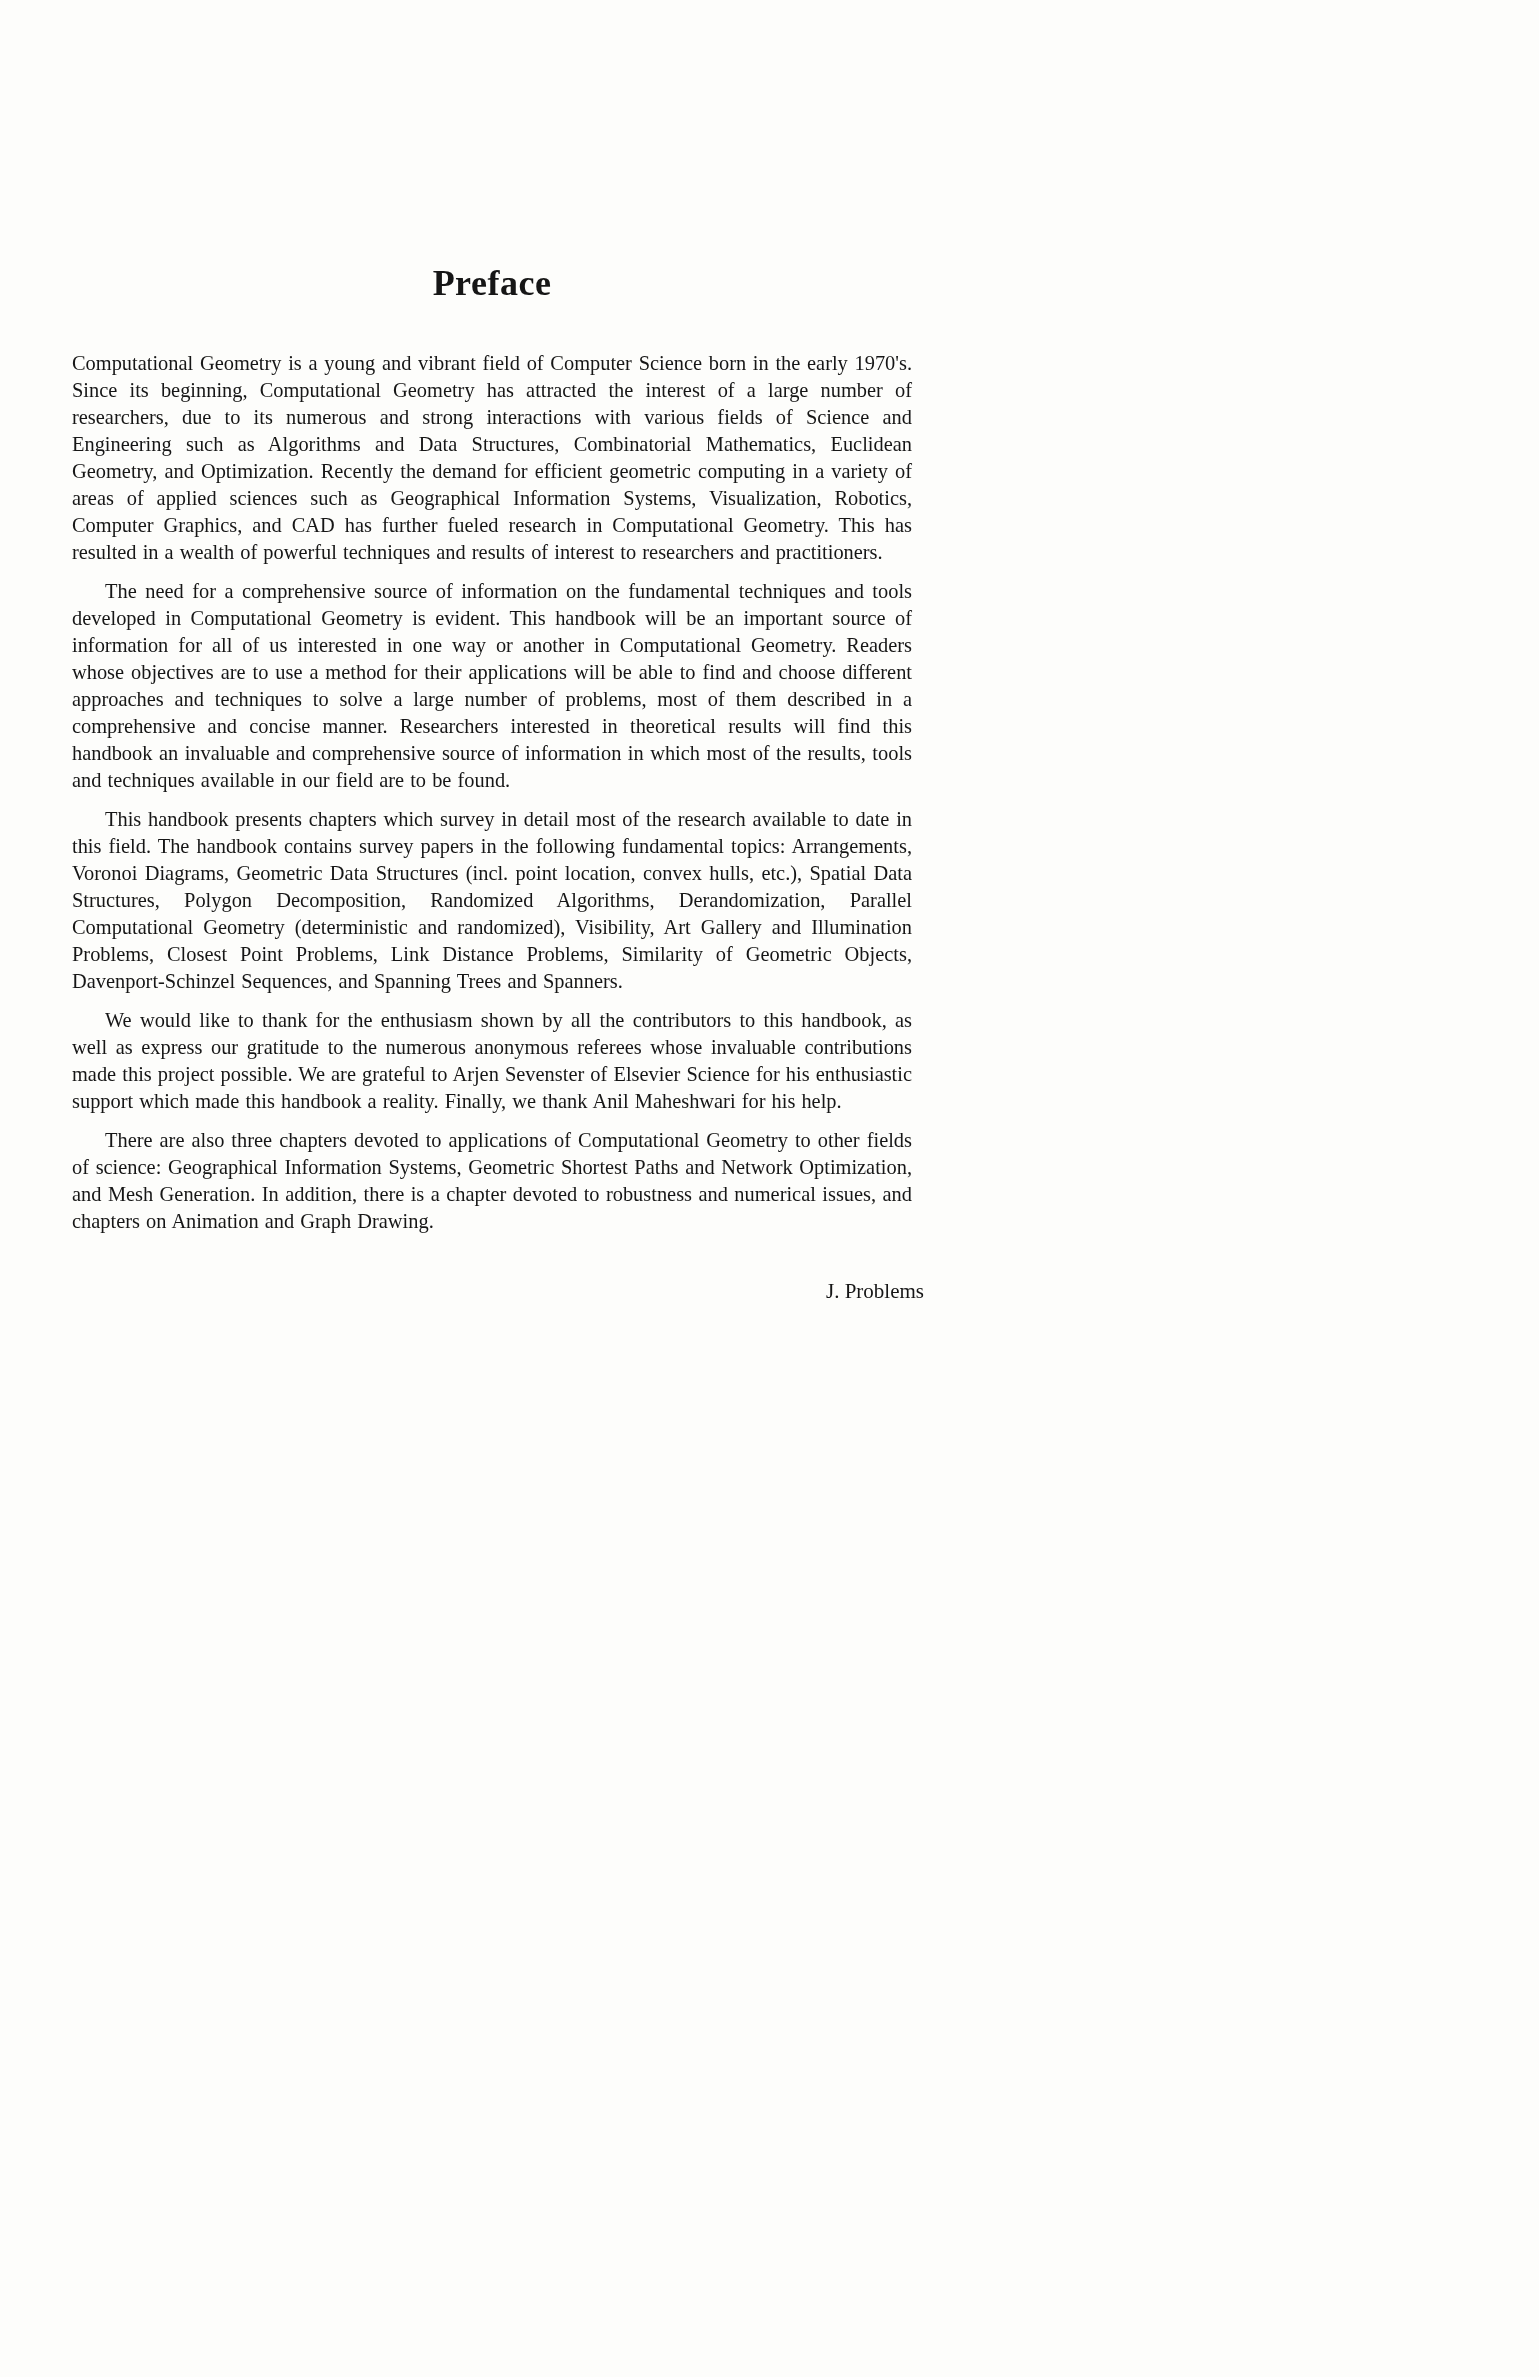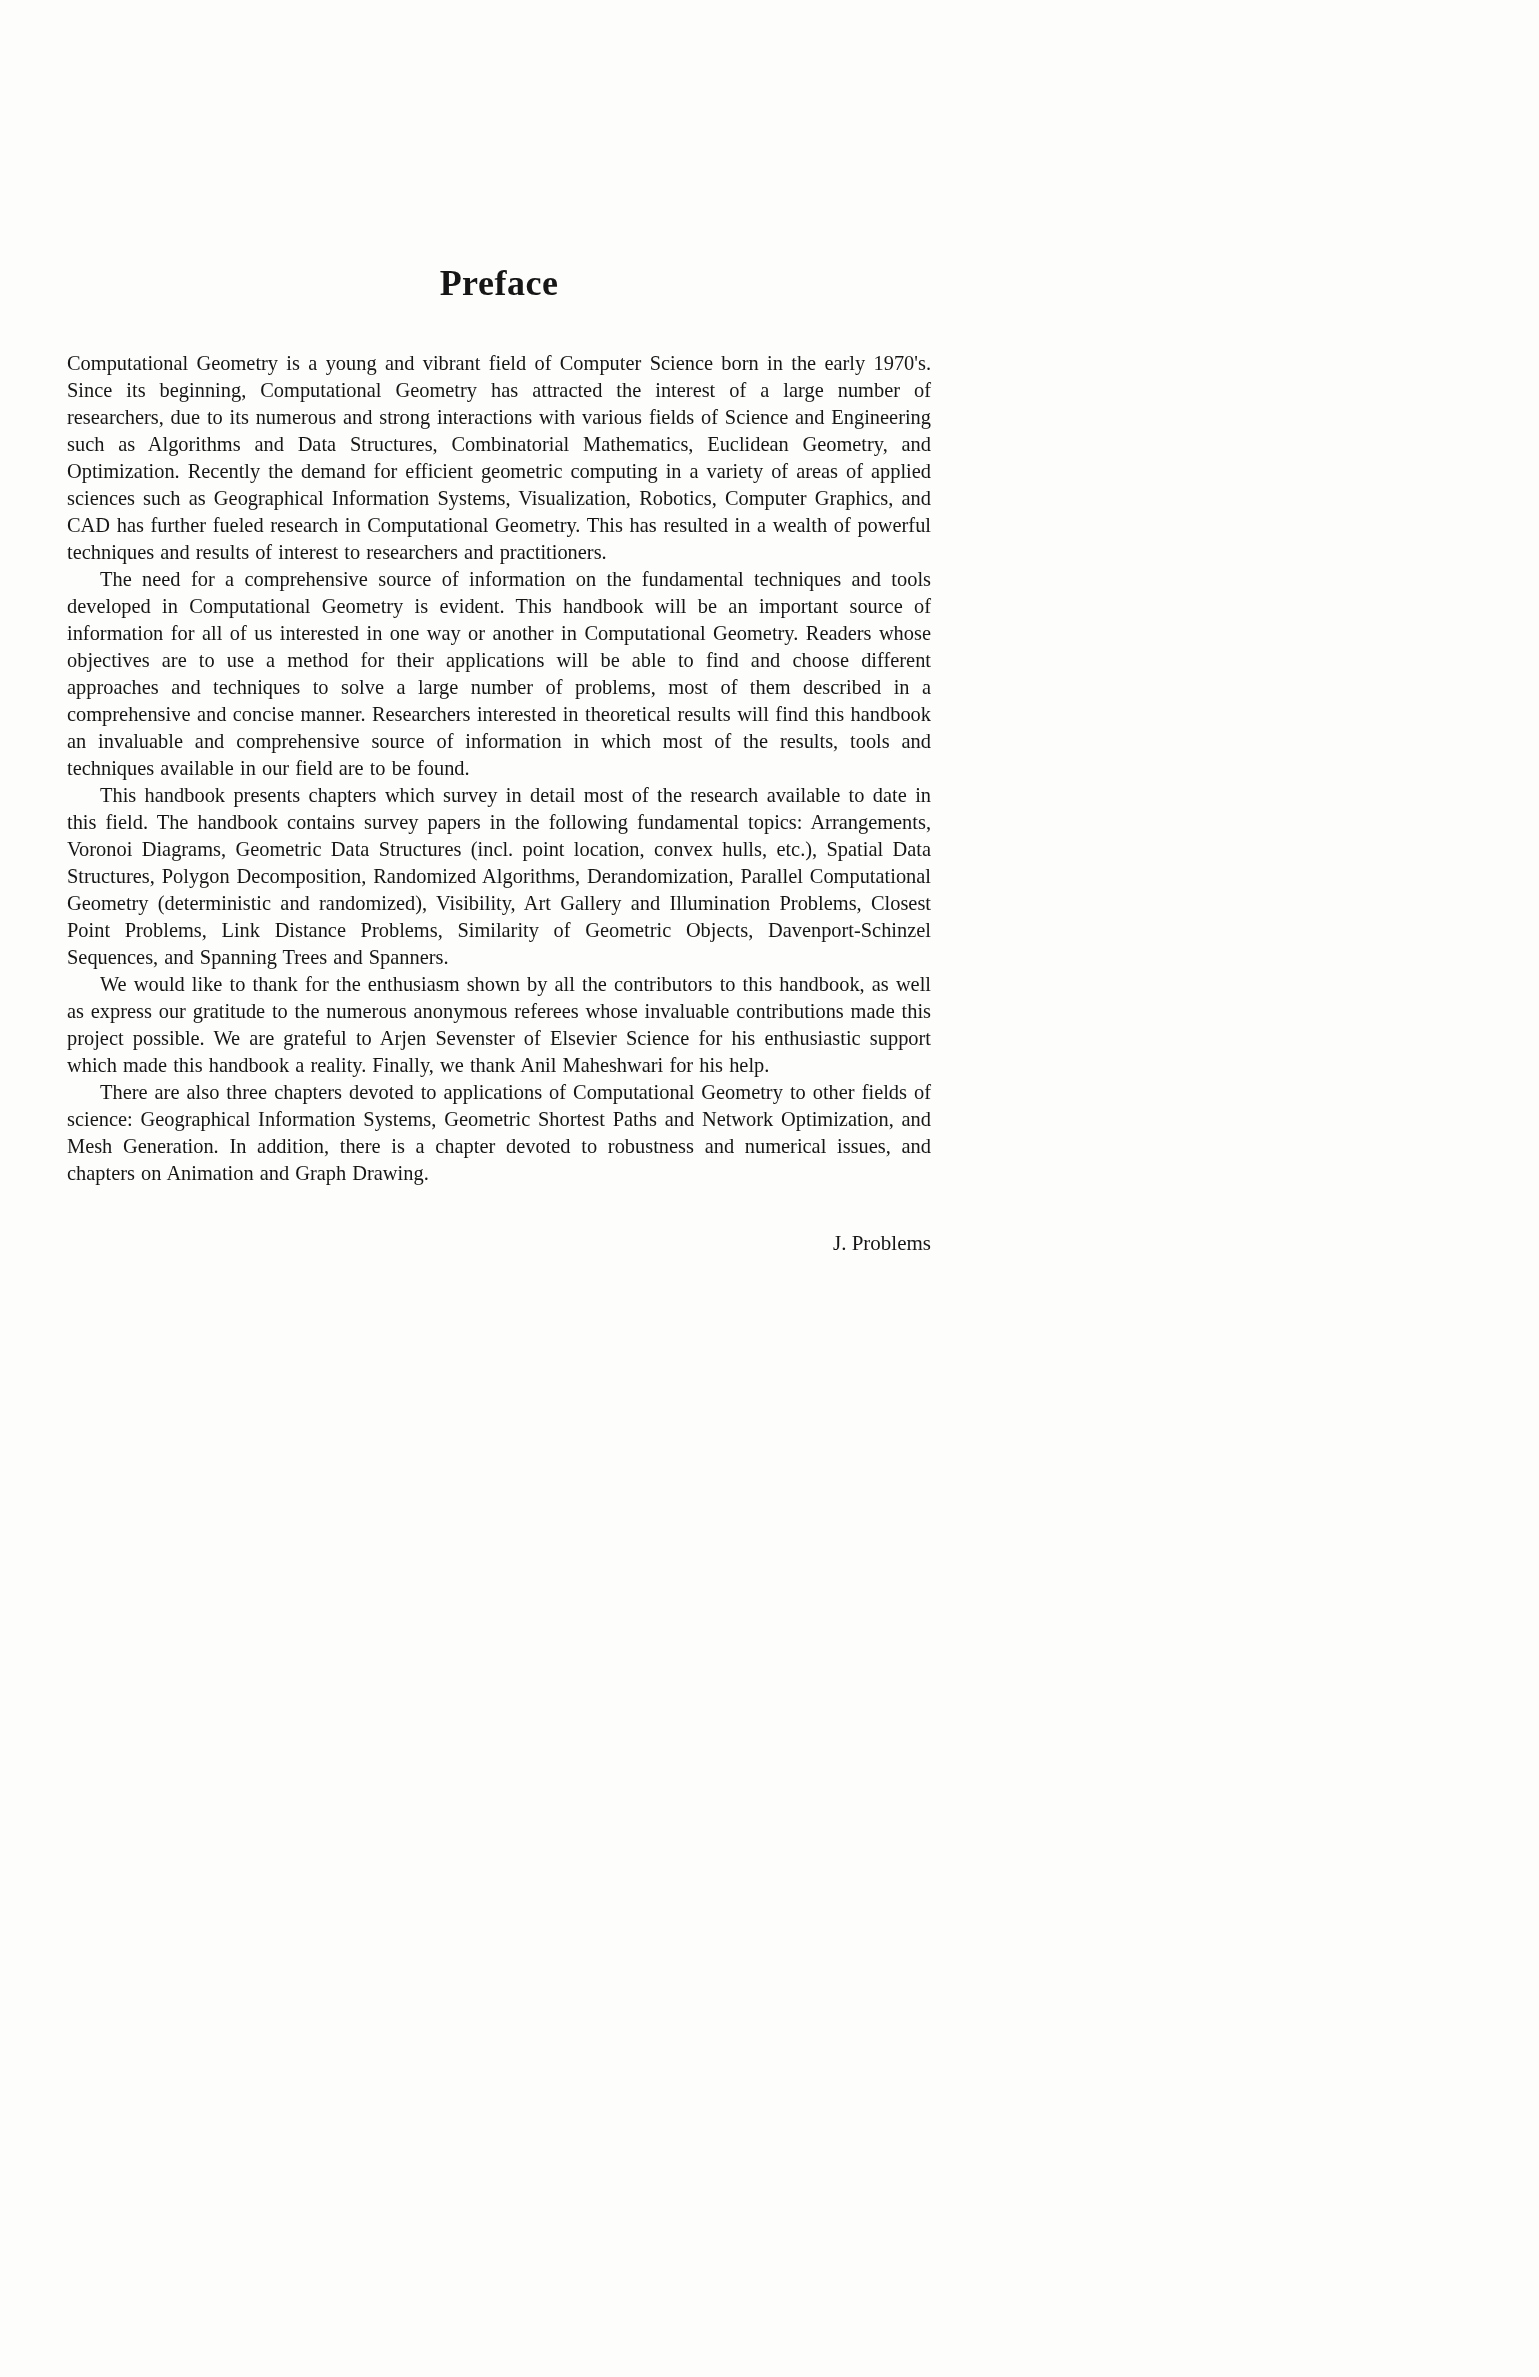--- a/index.html
+++ b/index.html
@@ -11,35 +11,35 @@
     position: relative;
     width: 1539px;
     height: 2377px;
     background: #fdfdfb;
     color: #161616;
     font-family: "Liberation Serif", serif;
     overflow: hidden;
   }
   .content {
     position: absolute;
-    left: 67px;
+    left: 60px;
     top: 0;
     width: 864px;
     padding-top: 262px;
   }
   .title {
     margin: 0 0 45px 0;
     font-size: 36px;
     line-height: 43px;
     font-weight: bold;
     text-align: center;
     letter-spacing: 0.5px;
   }
   .body-text p {
-    margin: 0;
+    margin: 12px;
     font-size: 20.4px;
     line-height: 27px;
     text-align: justify;
     text-indent: 33px;
     word-spacing: 1px;
   }
   .body-text p.first {
     text-indent: 0;
   }
   .signature {

